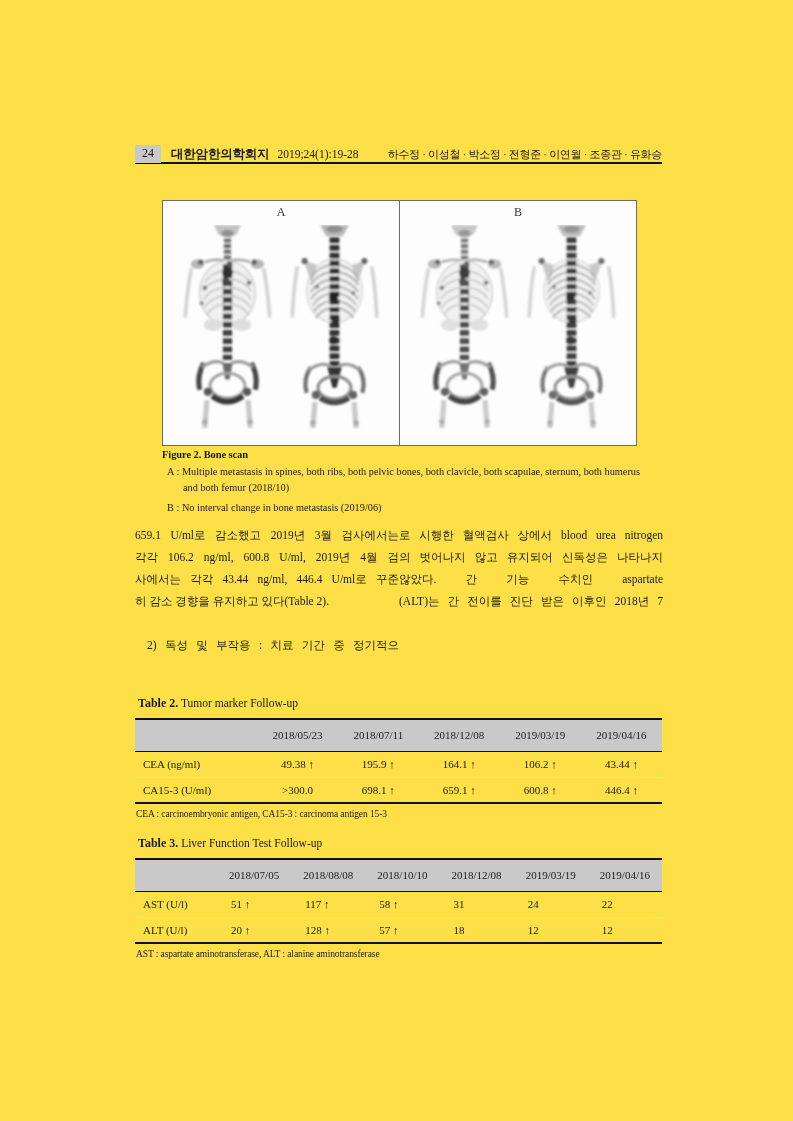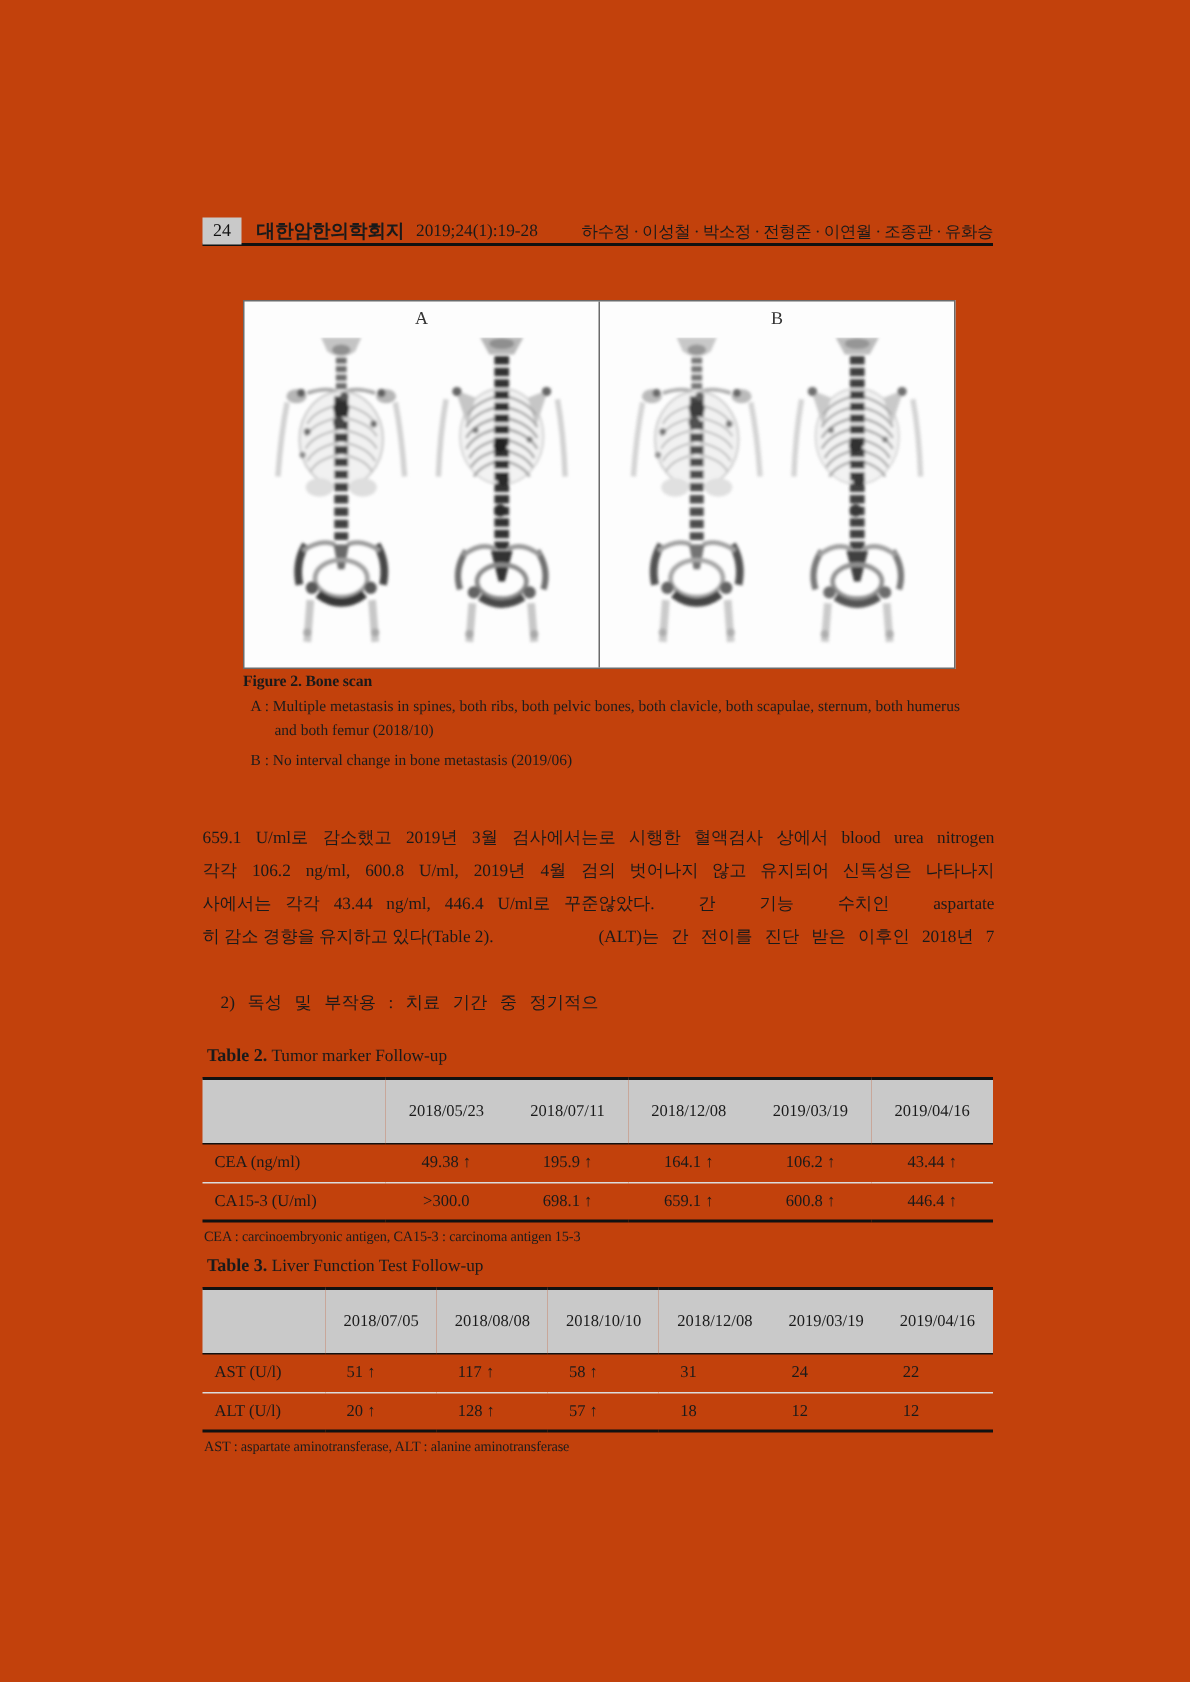--- a/index.html
+++ b/index.html
@@ -1,18 +1,18 @@
 <!DOCTYPE html>
 <html><head>
 <meta charset="utf-8">
 <style>
   * { margin:0; padding:0; box-sizing:border-box; }
   html,body { background:#ffffff; }
   .page {
-    position:relative; width:793px; height:1121px; background:#c2410c;
+    position:relative; width:793px; height:1121px; background:#fde047;
     font-family:"Liberation Serif","DejaVu Serif",serif; color:#1a1a1a;
     overflow:hidden;
   }
 
   
   .hdr {
     position:absolute; left:135px; top:146px; width:527px; height:18px;
     display:flex; align-items:center;
     border-bottom:2px solid #111;
   }
@@ -36,40 +36,40 @@
 
   .figcap { position:absolute; left:162px; top:449px; width:478px; }
   .figcap .ft { font-weight:bold; font-size:10.5px; letter-spacing:-0.1px; }
   .figcap .cl {
     font-size:10.3px; line-height:1.55; text-align:justify;
     margin:4px 0 0 5px; padding-left:16px; text-indent:-16px; color:#1c1c1c;
   }
 
   
   .bodycols {
-    position:absolute; left:135px; top:548px; width:528px;
+    position:absolute; left:135px; top:524px; width:528px;
     display:flex; font-size:11.5px; line-height:22px;
   }
   .bodycols .col { flex:1; min-width:0; }
   .ln { text-align:justify; text-align-last:justify; max-height:22px; overflow:hidden; white-space:normal; }
   .ln.plain { text-align-last:auto; }
   .ln.indent { text-indent:12px; }
   .ln.gap { margin-top:22px; }
   .ln.fit { letter-spacing:-0.5px; }
 
   
   .tblock { position:absolute; left:135px; width:527px; }
   #t2 { top:696px; }
   #t3 { top:836px; }
   .ttitle { font-size:11.5px; margin-left:3px; }
   .ttitle b { font-size:12px; }
   table { width:100%; border-collapse:collapse; margin-top:7px;
           border-top:2px solid #111; border-bottom:2px solid #111; font-size:11px; }
   thead tr { background:#c9c9c9; border-bottom:1.5px solid #111; }
-  thead th { font-weight:normal; height:43px; text-align:center; }
+  thead th { font-weight:normal; height:32px; text-align:center; }
   tbody td { height:26px; text-align:center; }
   tbody tr.rule { border-bottom:1px solid #dcdcdc; }
   td.lbl, th.lbl { text-align:left; padding-left:8px; }
   #t2 .lbl { width:122px; }
   #t3 .lbl { width:82px;margin-top:48px; }
   #t3 tbody td.val { text-align:left; padding-left:14px; }
   .fnote { font-size:9.5px; margin-top:5px; margin-left:1px; color:#1c1c1c; letter-spacing:-0.1px; }
 </style>
 </head>
 <body>

